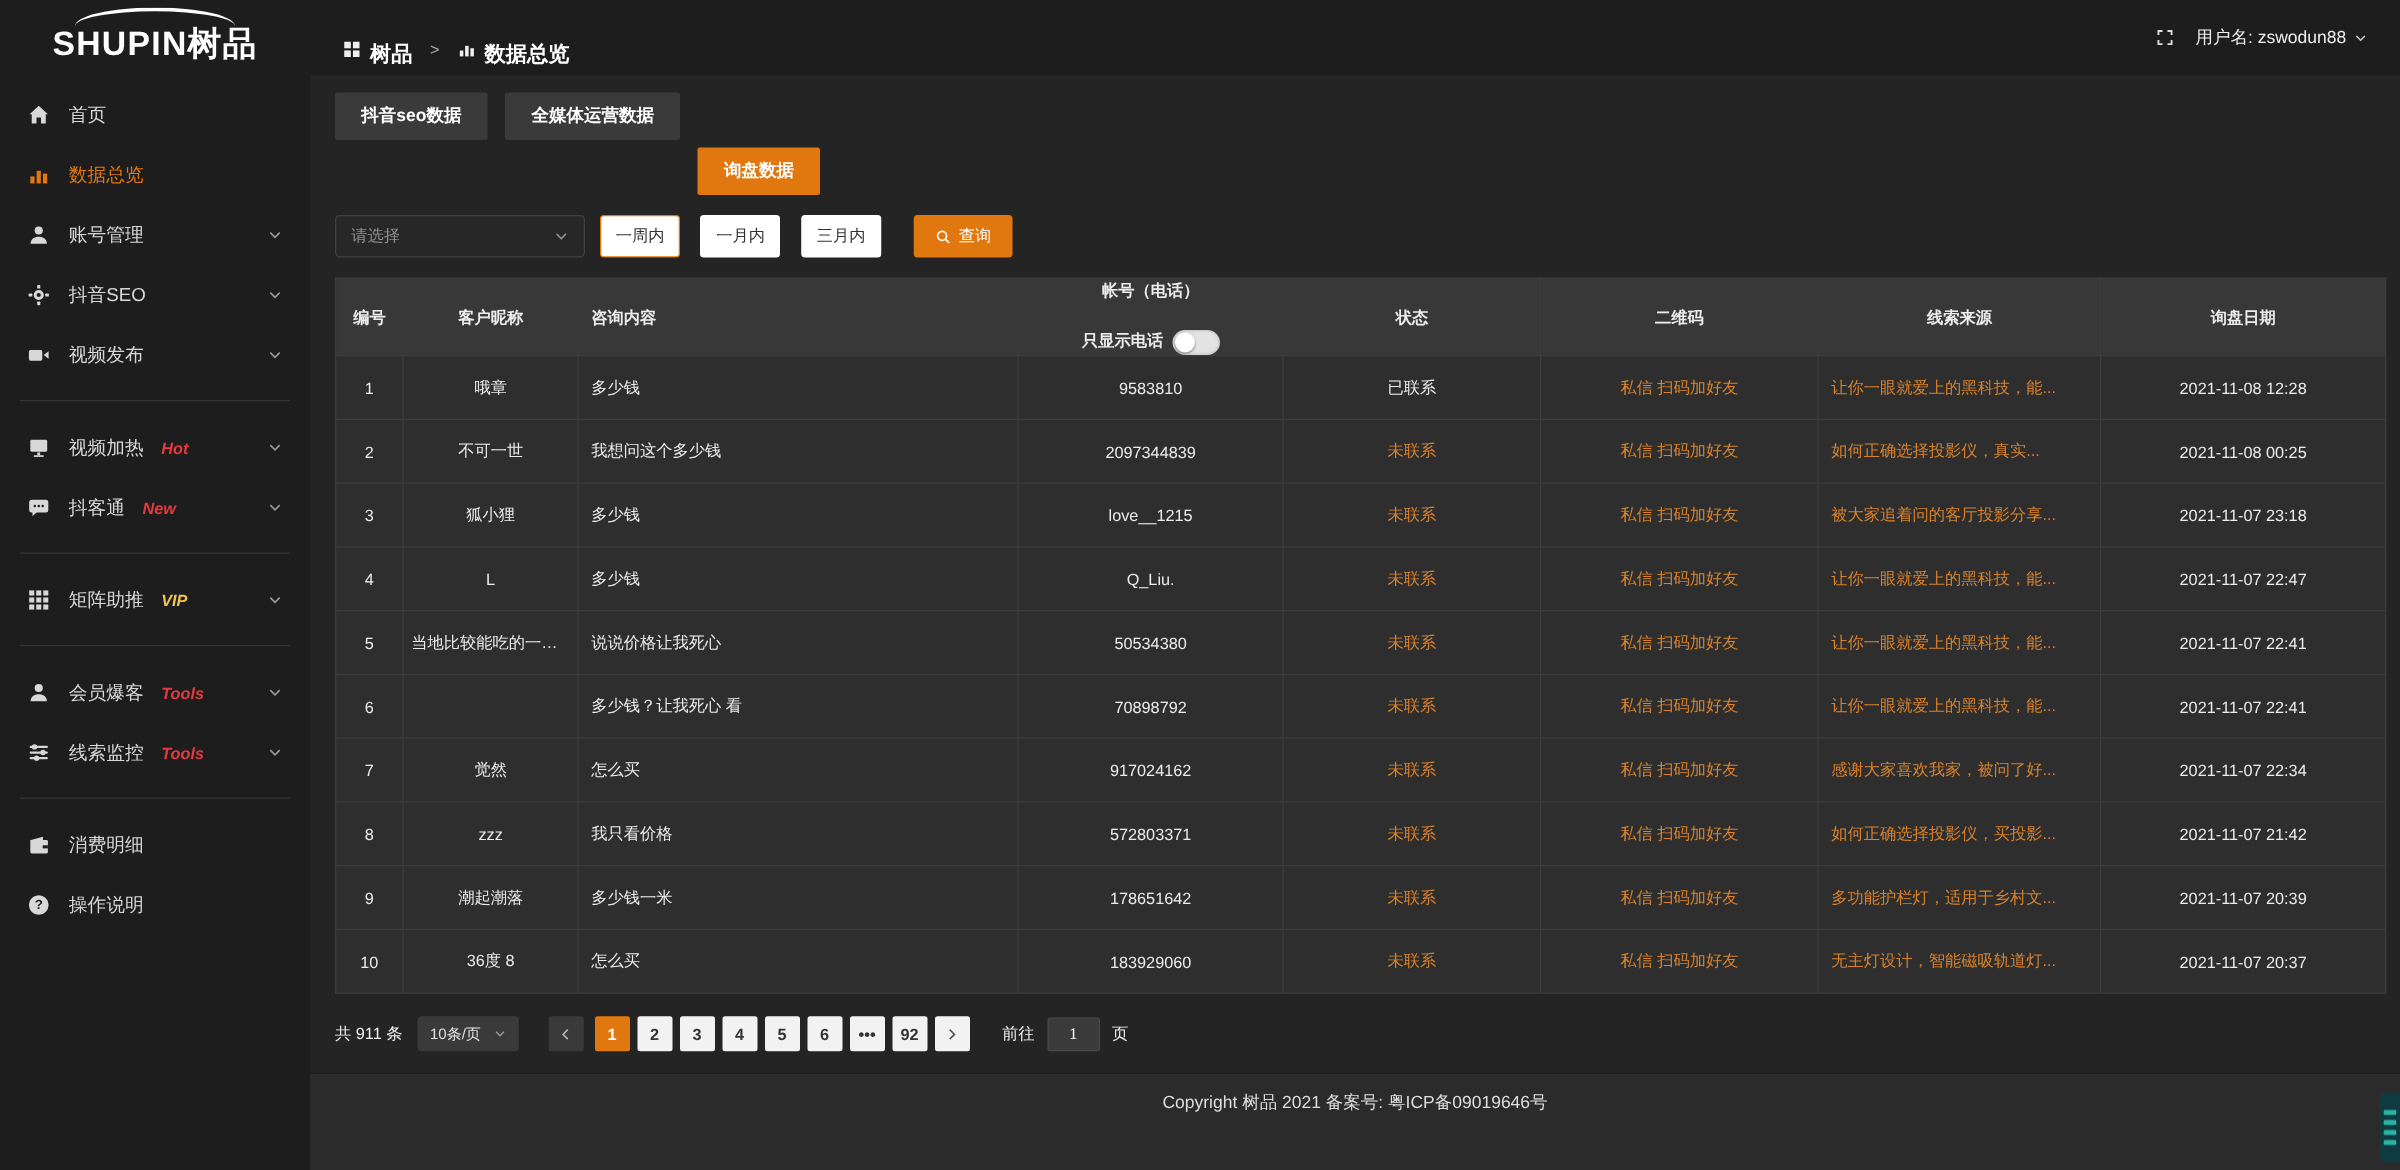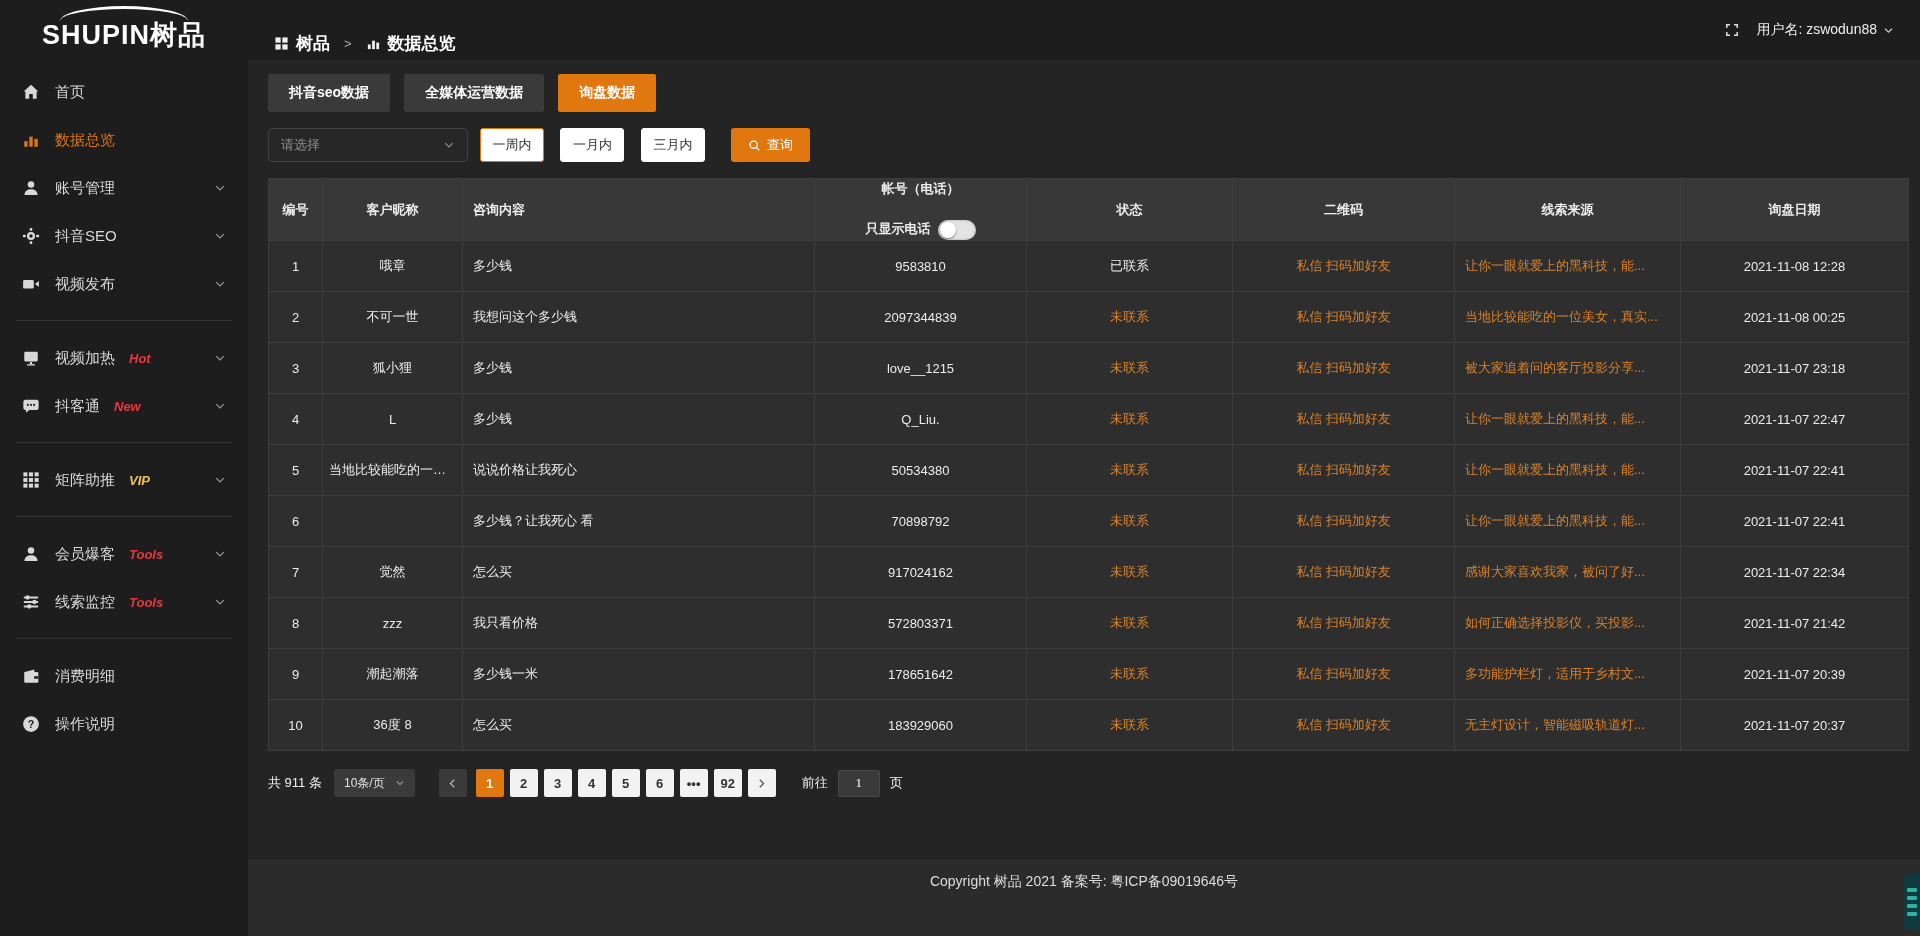--- a/index.html
+++ b/index.html
@@ -30,37 +30,37 @@
   .s-badge:empty { display:none; }
   .s-badge[data-badge-color="red"] { color:#e5383f; }
   .s-badge[data-badge-color="yellow"] { color:#efc454; }
   .s-chev { margin-left:auto; width:12px; height:12px; color:#9a9a9a; display:inline-flex; }
   .s-chev svg { width:100%; height:100%; }
 
   
   .main { flex:1; display:flex; flex-direction:column; min-width:0; }
   .topbar { height:60px; background:#1d1d1d; display:flex; align-items:center;
     padding:0 26px; flex:0 0 60px; }
-  .crumb { display:flex; align-items:center; font-size:17px; font-weight:bold; color:#fff;margin-top:26px; }
+  .crumb { display:flex; align-items:flex-start; font-size:17px; font-weight:bold; color:#fff;margin-top:26px; }
   .crumb-icon { width:15px; height:15px; display:inline-flex; margin-right:7px; color:#f0f0f0; }
   .crumb-icon svg { width:100%; height:100%; }
   .crumb-sep { color:#aaa; font-size:13px; font-weight:normal; margin:0 14px; }
   .topbar-right { margin-left:auto; display:flex; align-items:center; gap:16px; font-size:14px; color:#efefef; }
   .fs-icon { width:16px; height:16px; display:inline-flex; color:#dcdcdc; cursor:pointer; }
   .fs-icon svg { width:100%; height:100%; }
   .user-chip { display:flex; align-items:center; gap:6px; cursor:pointer; }
   .user-chev { width:11px; height:11px; display:inline-flex; color:#cfcfcf; }
   .user-chev svg { width:100%; height:100%; }
 
   .content { flex:1; padding:14px 14px 0 20px; }
 
   .tabs { display:flex; gap:14px; }
   .tab { height:38px; padding:0 21px; background:#3a3a3a; color:#fff; border:none; border-radius:2px;
     font-size:14px; font-weight:bold; cursor:pointer; font-family:inherit; }
-  .tab[data-state="active"] { background:#e0770f; }
+  .tab[data-state="active"] { background:#e0770f;margin-top:44px; }
 
   .filter-row { display:flex; align-items:center; margin-top:16px; }
   .select { width:200px; height:34px; background:#272727; border:1px solid #414141; border-radius:4px;
     display:flex; align-items:center; padding:16px 12px; color:#8f8f8f; font-size:13px; cursor:pointer; }
   .select .sel-chev { margin-left:auto; width:12px; height:12px; display:inline-flex; color:#8f8f8f; }
   .select .sel-chev svg { width:100%; height:100%; }
   .range-btn { height:34px; min-width:64px; margin-left:12px; background:#fff; border:1px solid #fff;
     border-radius:3px; color:#333; font-size:13px; cursor:pointer; font-family:inherit; }
   .range-btn[data-state="active"] { border-color:#e0770f; }
   .search-btn { height:34px; padding:0 17px; margin-left:26px; background:#e0770f; color:#fff; border:none;
@@ -443,21 +443,21 @@
                 <td>2021-11-08 12:28</td>
               </tr>
 
               <tr>
                 <td>2</td>
                 <td>不可一世</td>
                 <td class="ta-l">我想问这个多少钱</td>
                 <td>2097344839</td>
                 <td class="c-status" data-state="uncontacted">未联系</td>
                 <td class="orange">私信 扫码加好友</td>
-                <td class="ta-l orange">当地比较能吃的一位美女，真实...</td>
+                <td class="ta-l orange">如何正确选择投影仪，真实...</td>
                 <td>2021-11-08 00:25</td>
               </tr>
 
               <tr>
                 <td>3</td>
                 <td>狐小狸</td>
                 <td class="ta-l">多少钱</td>
                 <td>love__1215</td>
                 <td class="c-status" data-state="uncontacted">未联系</td>
                 <td class="orange">私信 扫码加好友</td>

